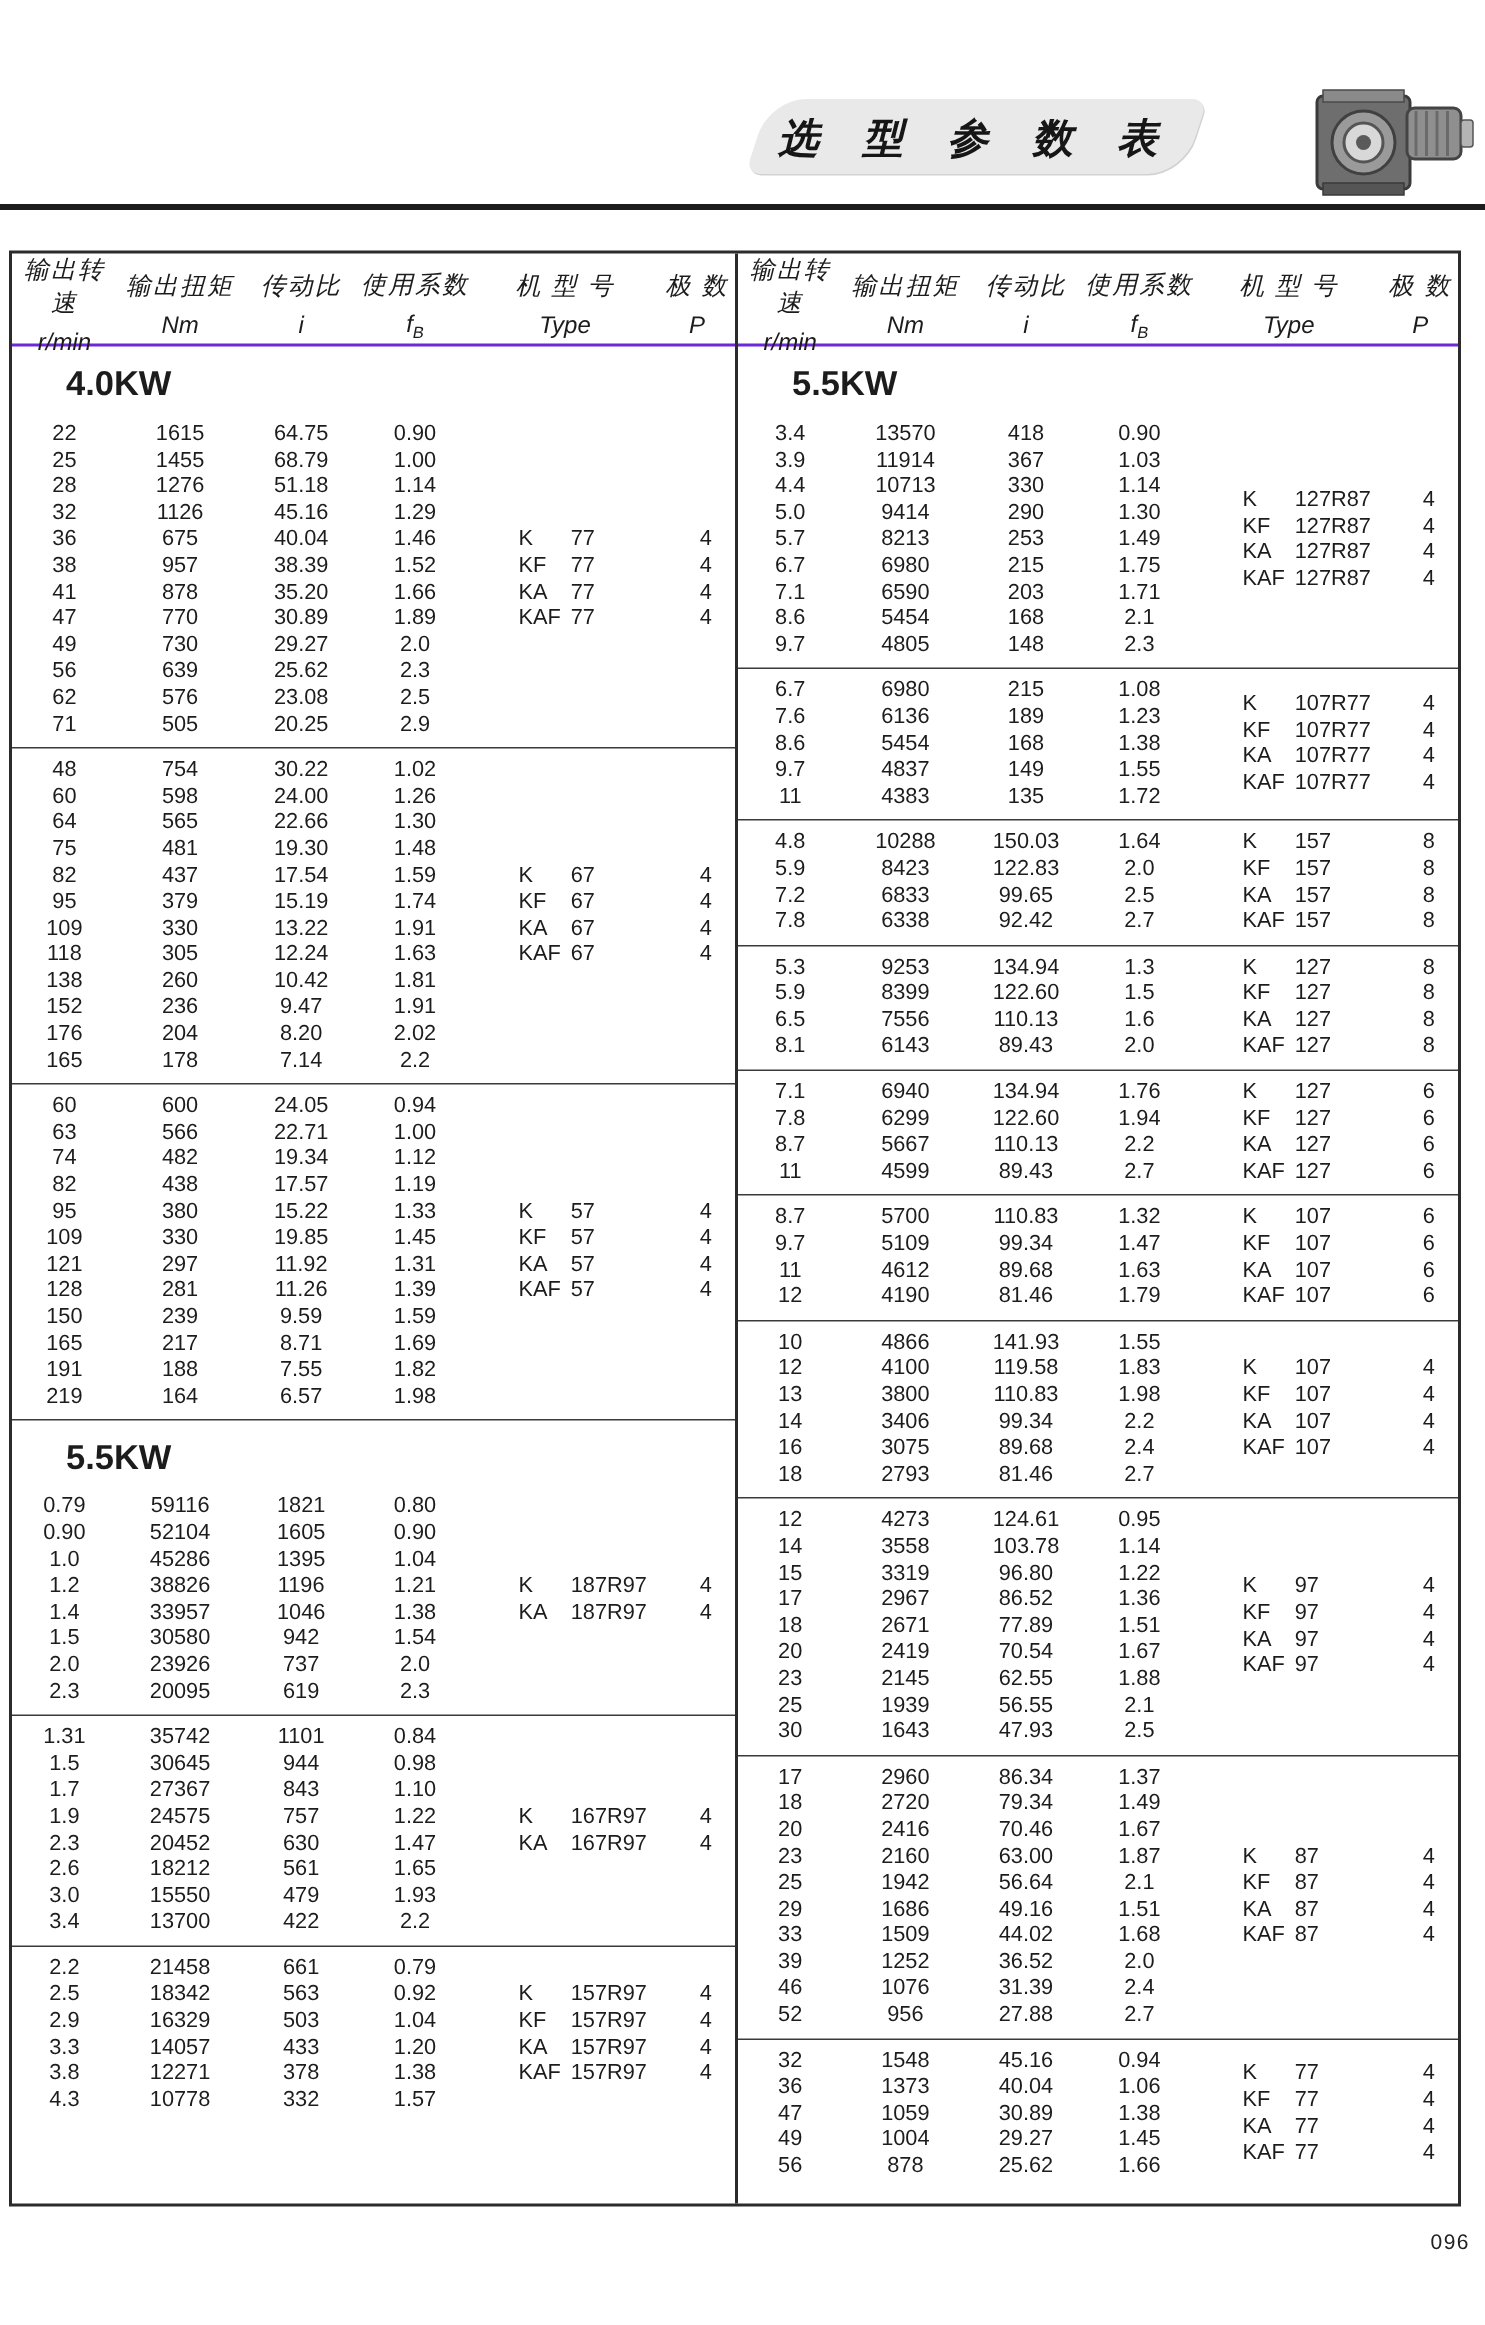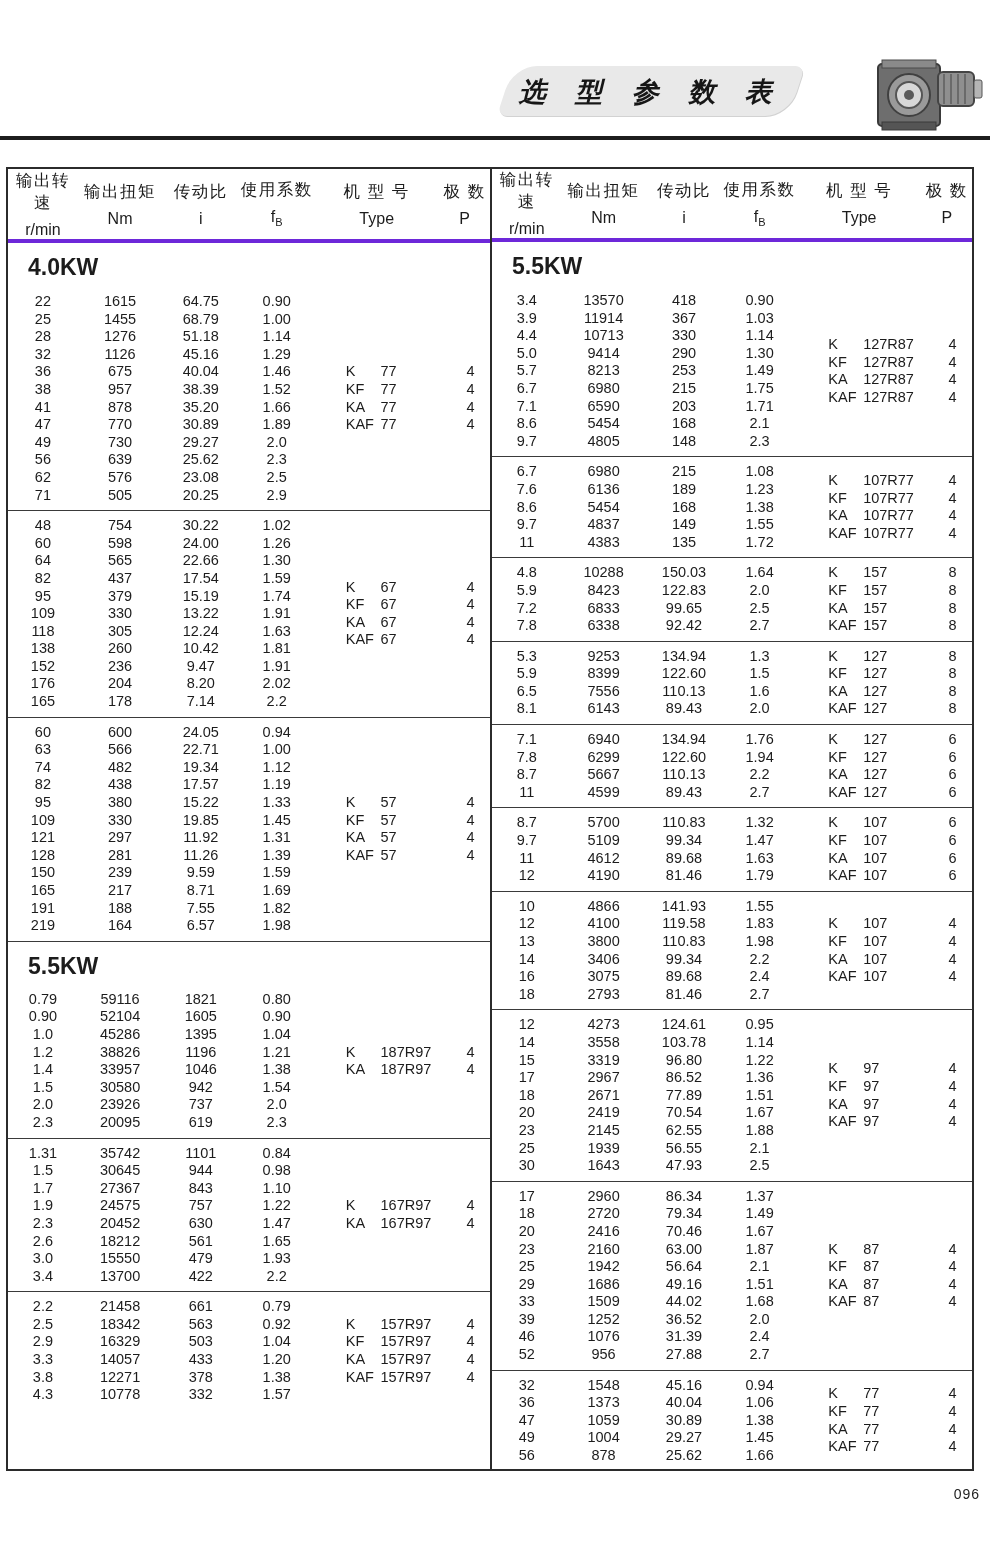--- a/index.html
+++ b/index.html
@@ -19,28 +19,28 @@
   
   .rule{position:absolute;left:0;top:136px;width:990px;height:4px;background:#1d1d1d;}
 
   
   .seltable{position:absolute;left:6px;top:167px;width:964px;height:1300px;
             border:2px solid #2b2b2b;display:flex;background:#fff;}
   .half{width:50%;display:flex;flex-direction:column;box-sizing:border-box;}
   .half.right{border-left:2px solid #2b2b2b;}
 
   .hdr{display:grid;grid-template-columns:14.5% 17.5% 16% 15.5% 26% 10.5%;
-       height:74px;border-bottom:4px solid #6d28d9;align-items:center;box-sizing:border-box;}
+       height:62px;border-bottom:2px solid #6d28d9;align-items:center;box-sizing:border-box;font-style:italic;}
   .hcell{text-align:center;}
   .hcn{font-size:16.5px;letter-spacing:1.5px;}
   .hen{font-size:16px;margin-top:7px;}
   .hen sub{font-size:11px;}
 
   .stitle{height:44px;line-height:48px;font-size:23px;font-weight:bold;
-          padding-left:20px;box-sizing:border-box;}
+          padding-left:36px;box-sizing:border-box;}
   .sep{border-top:1.5px solid #3a3a3a;}
 
   .block{position:relative;padding:6px 0;}
   .drow{display:grid;grid-template-columns:14.5% 17.5% 16% 15.5%;
         height:17.6px;line-height:17.6px;font-size:14.5px;}
   .dcell{text-align:center;white-space:nowrap;}
 
   .types{position:absolute;top:0;bottom:0;left:63.5%;width:36.5%;
          display:flex;flex-direction:column;justify-content:center;}
   .trow{display:flex;height:17.6px;line-height:17.6px;font-size:14.5px;
@@ -225,20 +225,26 @@
             <div class="dcell">24.00</div>
             <div class="dcell">1.26</div>
           </div>
           <div class="drow">
             <div class="dcell">64</div>
             <div class="dcell">565</div>
             <div class="dcell">22.66</div>
             <div class="dcell">1.30</div>
           </div>
           <div class="drow">
+            <div class="dcell">75</div>
+            <div class="dcell">481</div>
+            <div class="dcell">19.30</div>
+            <div class="dcell">1.48</div>
+          </div>
+          <div class="drow">
             <div class="dcell">82</div>
             <div class="dcell">437</div>
             <div class="dcell">17.54</div>
             <div class="dcell">1.59</div>
           </div>
           <div class="drow">
             <div class="dcell">95</div>
             <div class="dcell">379</div>
             <div class="dcell">15.19</div>
             <div class="dcell">1.74</div>

